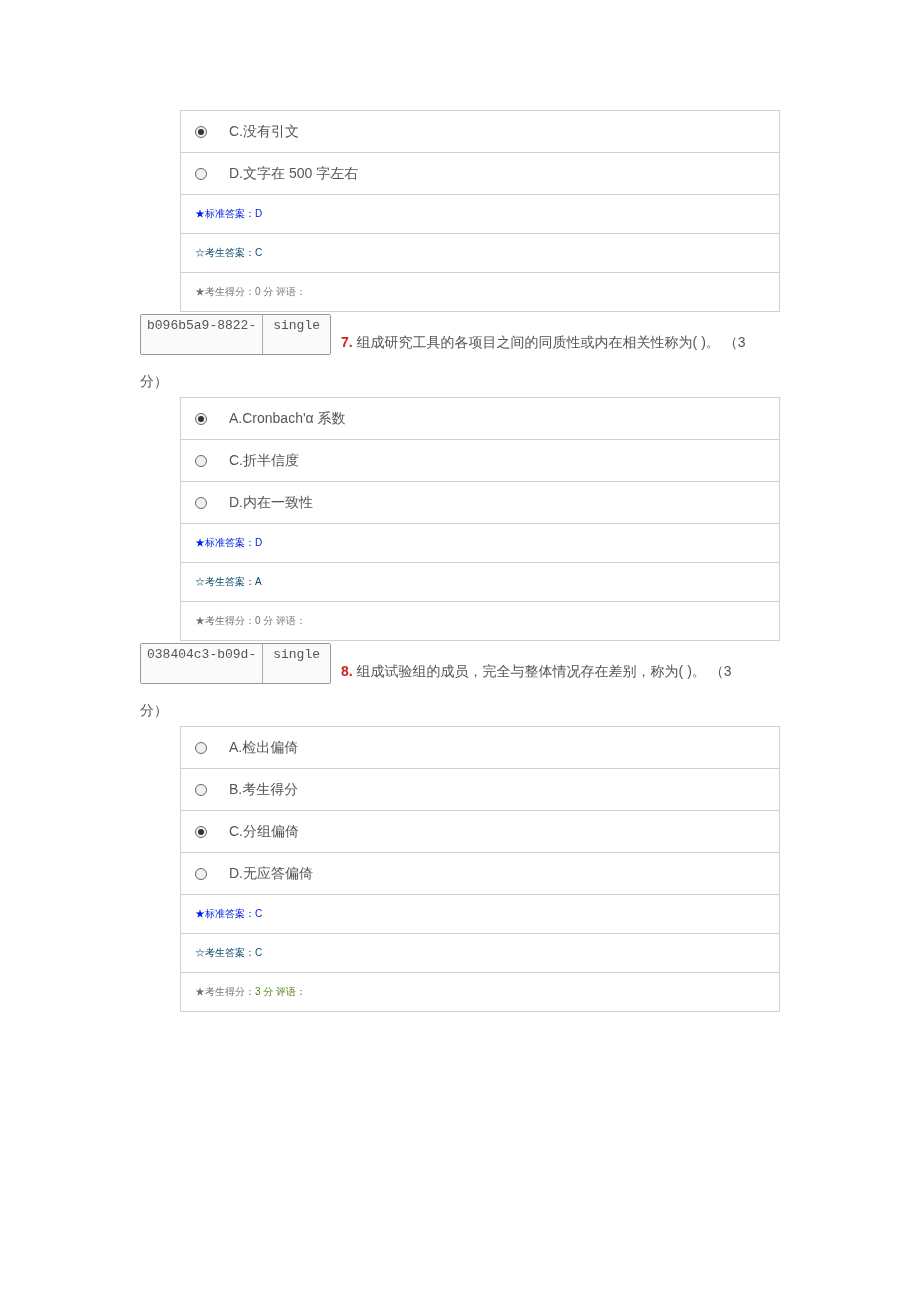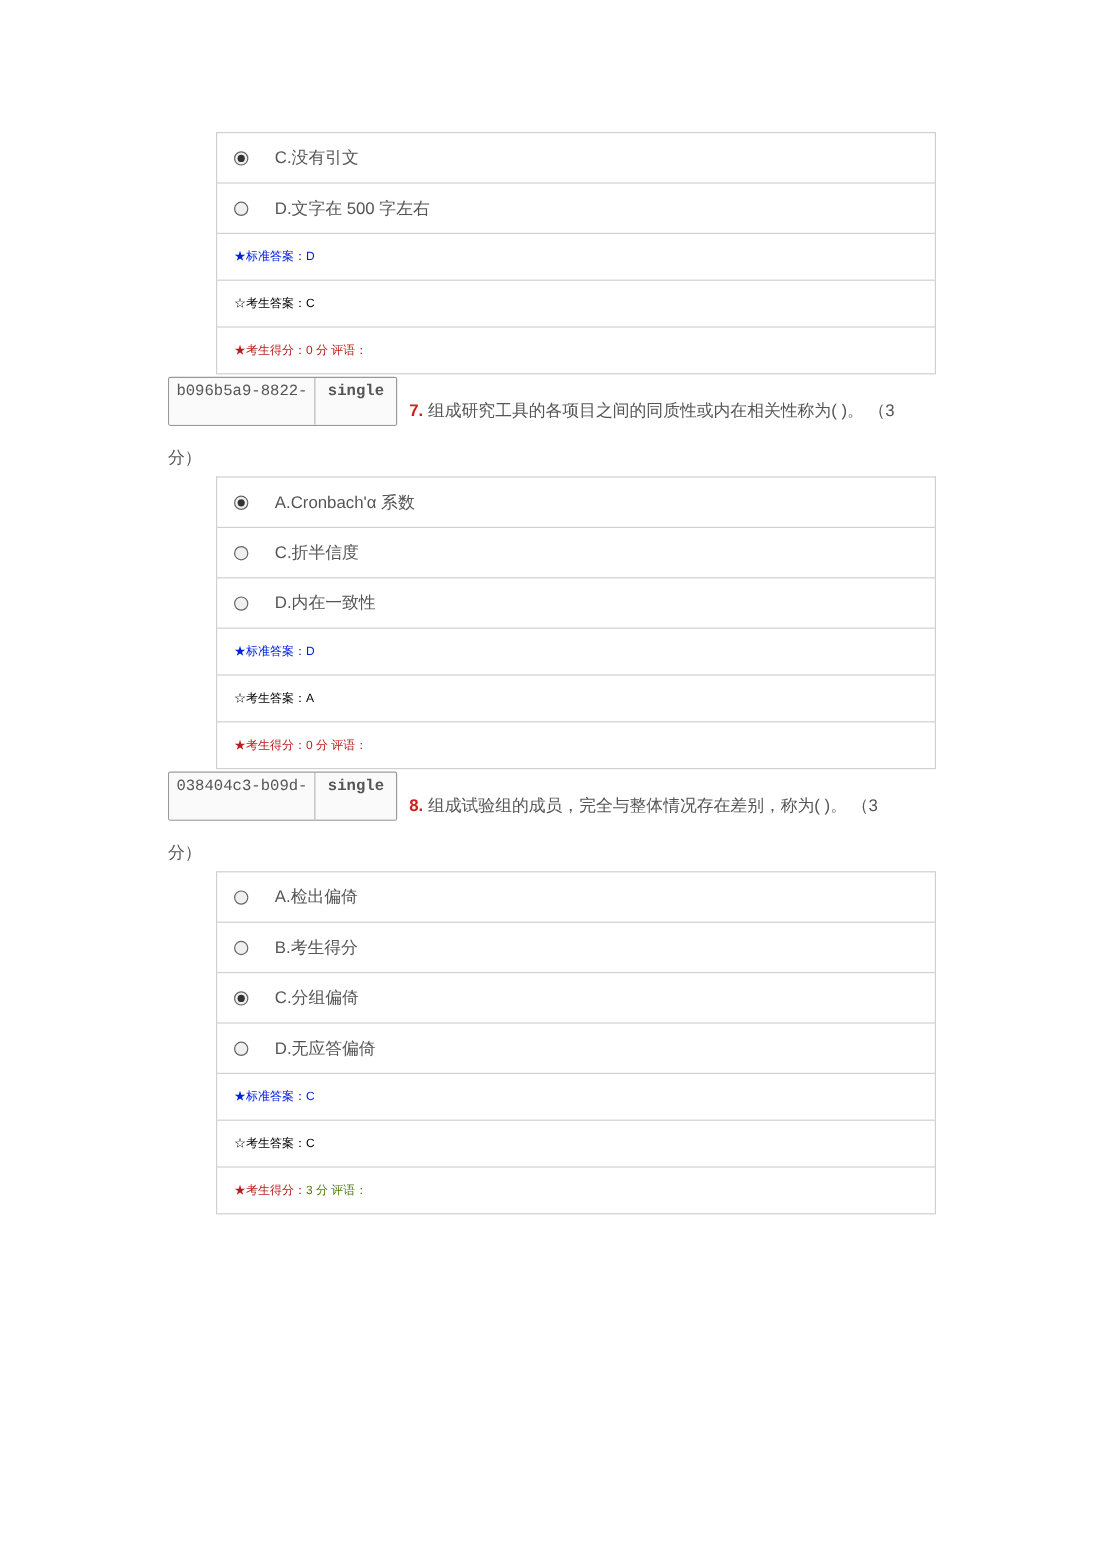--- a/index.html
+++ b/index.html
@@ -43,22 +43,22 @@
       background: #333;
       border-radius: 50%;
     }
     .opt-text { color: #555; text-align: right; }
     .info-row {
       border-bottom: 1px solid #d0d0d0;
       padding: 12px 10px 12px 14px;
       font-size: 10px;
     }
     .std-answer { color: #0020e0; }
-    .cand-answer { color: #000000; }
-    .score { color: #b91c1c; }
+    .cand-answer { color: #0c4a6e; }
+    .score { color: #737373; }
     .qid-wrap {
       margin-top: 0;
       margin-bottom: 0;
       display: flex;
       align-items: flex-end;
       flex-wrap: wrap;
     }
     .qid-fields {
       display: inline-flex;
       border: 1px solid #999;
@@ -72,21 +72,20 @@
     .qid-fields .f1 {
       padding: 3px 6px;
       border-right: 1px solid #aaa;
       background: #fafafa;
       color: #555;
     }
     .qid-fields .f2 {
       padding: 3px 10px;
       background: #fafafa;
       color: #555;
-      font-weight: bold;
     }
     .qtext {
       color: #555;
       line-height: 1.8;
       flex: 1;
       padding-top: 12px;
     }
     .qnum { color: #d02020; font-weight: bold; }
     .contline { color: #555; margin: 18px 0 6px 0; }
   </style>

